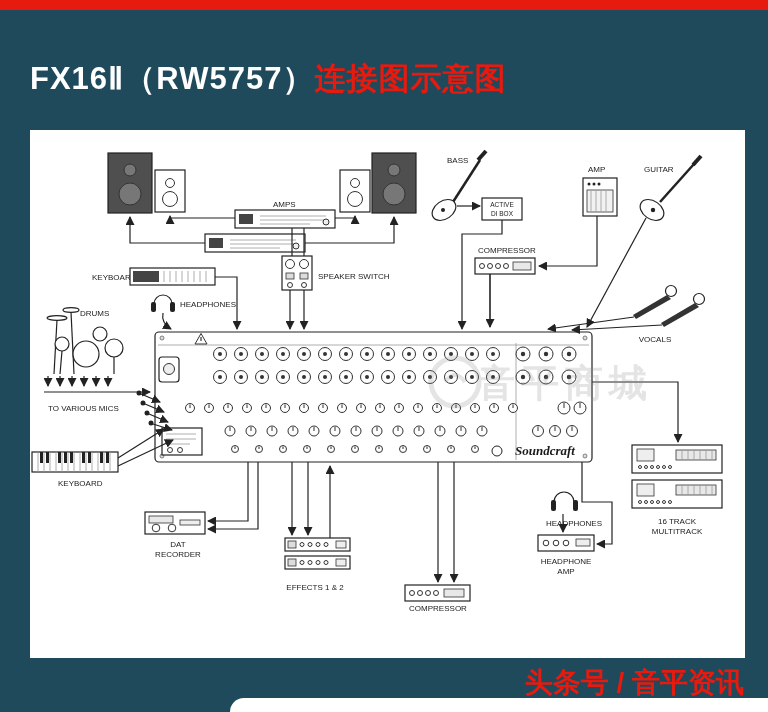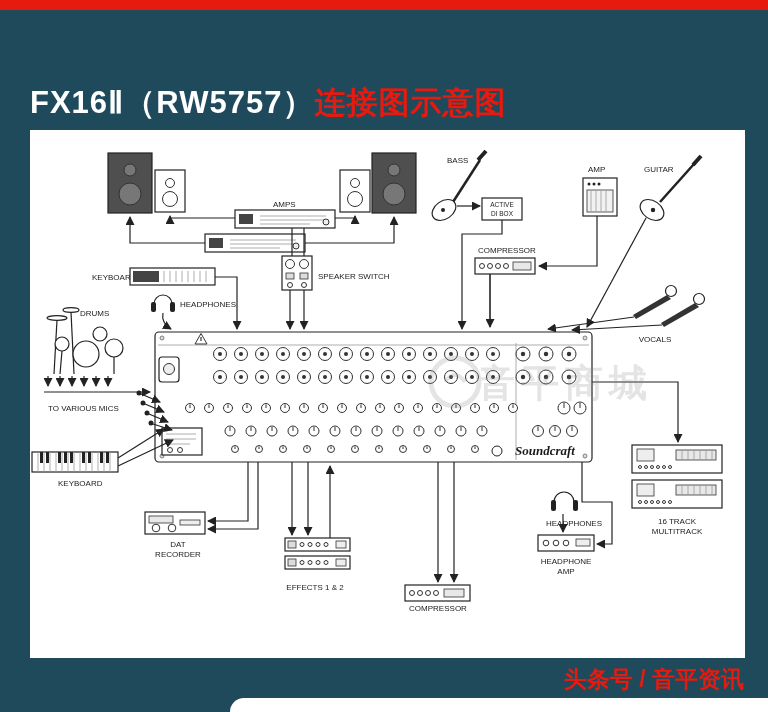--- a/index.html
+++ b/index.html
@@ -2,24 +2,24 @@
 <html style="--accent-red: #e71a0f; --background: #1e4a5c; --panel: #ffffff; --ink: #222222;"><head>
 <meta charset="utf-8">
 <style>
   html,body{margin:0;padding:0;}
   body{
     width:768px;height:712px;position:relative;overflow:hidden;
     background:var(--background,#1e4a5c);
     font-family:"Liberation Sans",sans-serif;
   }
   .topbar{position:absolute;top:0;left:0;right:0;height:10px;background:var(--accent-red,#e71a0f);}
-  .title{position:absolute;top:58px;left:30px;font-size:31px;font-weight:bold;color:#fff;letter-spacing:1px;white-space:nowrap;margin-top:24px;}
+  .title{position:absolute;top:58px;left:30px;font-size:31px;font-weight:bold;color:#fff;letter-spacing:1px;white-space:nowrap;}
   .title .red{color:var(--accent-red,#e71a0f);}
   .panel{position:absolute;left:30px;top:130px;width:715px;height:528px;background:var(--panel,#fff);}
-  .credit{position:absolute;top:664px;right:24px;font-size:23px;font-weight:bold;color:var(--accent-red,#e71a0f);white-space:nowrap;}
+  .credit{position:absolute;top:664px;right:24px;font-size:28px;font-weight:bold;color:var(--accent-red,#e71a0f);white-space:nowrap;}
   .bottom-tab{position:absolute;left:230px;right:0;bottom:0;height:14px;background:#fff;border-top-left-radius:14px;}
   
   .wire{fill:none;stroke:#222;stroke-width:1.2;}
   .wire2{fill:none;stroke:#222;stroke-width:1.6;}
   .dev{fill:#fff;stroke:#222;stroke-width:1.2;}
   .devdark{fill:#4f4f4f;stroke:#222;stroke-width:1.2;}
   .thin{stroke:#999;stroke-width:.8;fill:none;}
   .lbl{font:8px "Liberation Sans",sans-serif;fill:#1a1a1a;}
   .lblc{text-anchor:middle;}
   .tiny{font:6.5px "Liberation Sans",sans-serif;fill:#1a1a1a;text-anchor:middle;}

